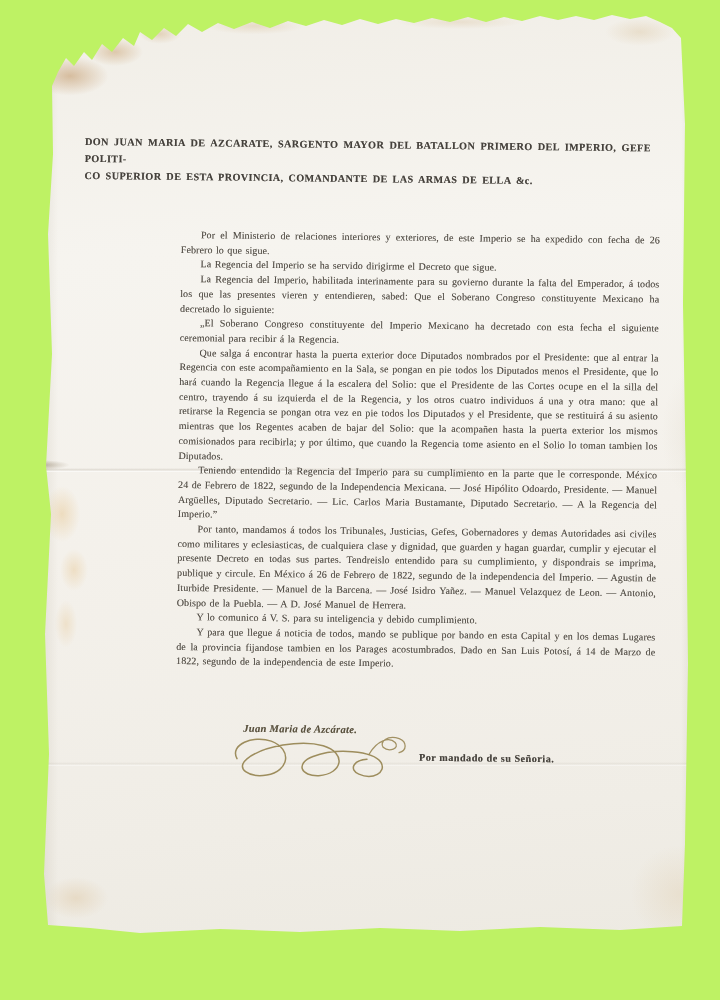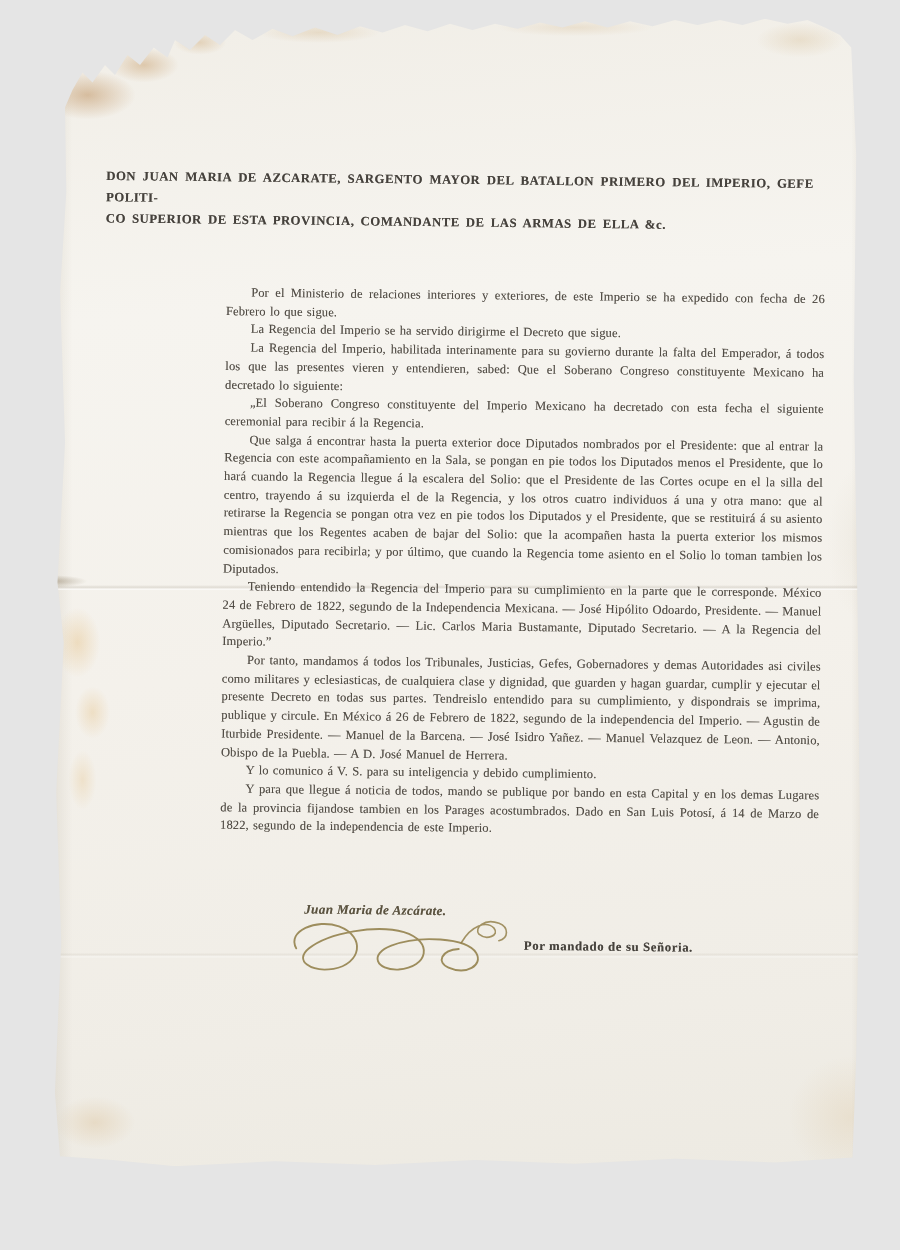--- a/index.html
+++ b/index.html
@@ -2,21 +2,21 @@
 <html><head>
 <meta charset="utf-8">
 <style>
   html,body{margin:0;padding:0;}
   body{
     width:720px;height:1000px;
     background:#ffffff;
     font-family:"Liberation Serif", serif;
     overflow:hidden;
   }
-  .screen{position:relative;width:720px;height:1000px;background:#e5e5e5;}
+  .screen{position:relative;width:720px;height:1000px;background:#bef264;}
 
   
   .paper{
     position:absolute;left:40px;top:14px;width:655px;height:926px;
     filter:drop-shadow(0 2px 2px rgba(120,115,105,0.45));
     clip-path:polygon(
       12px 72px,18px 58px,26px 44px,34px 52px,44px 38px,52px 46px,62px 30px,
       72px 38px,83px 24px,94px 32px,100px 18px,112px 26px,124px 14px,136px 22px,
       148px 10px,162px 18px,178px 9px,194px 15px,212px 8px,230px 14px,248px 7px,
       266px 12px,284px 6px,302px 11px,320px 5px,338px 10px,356px 5px,374px 9px,

